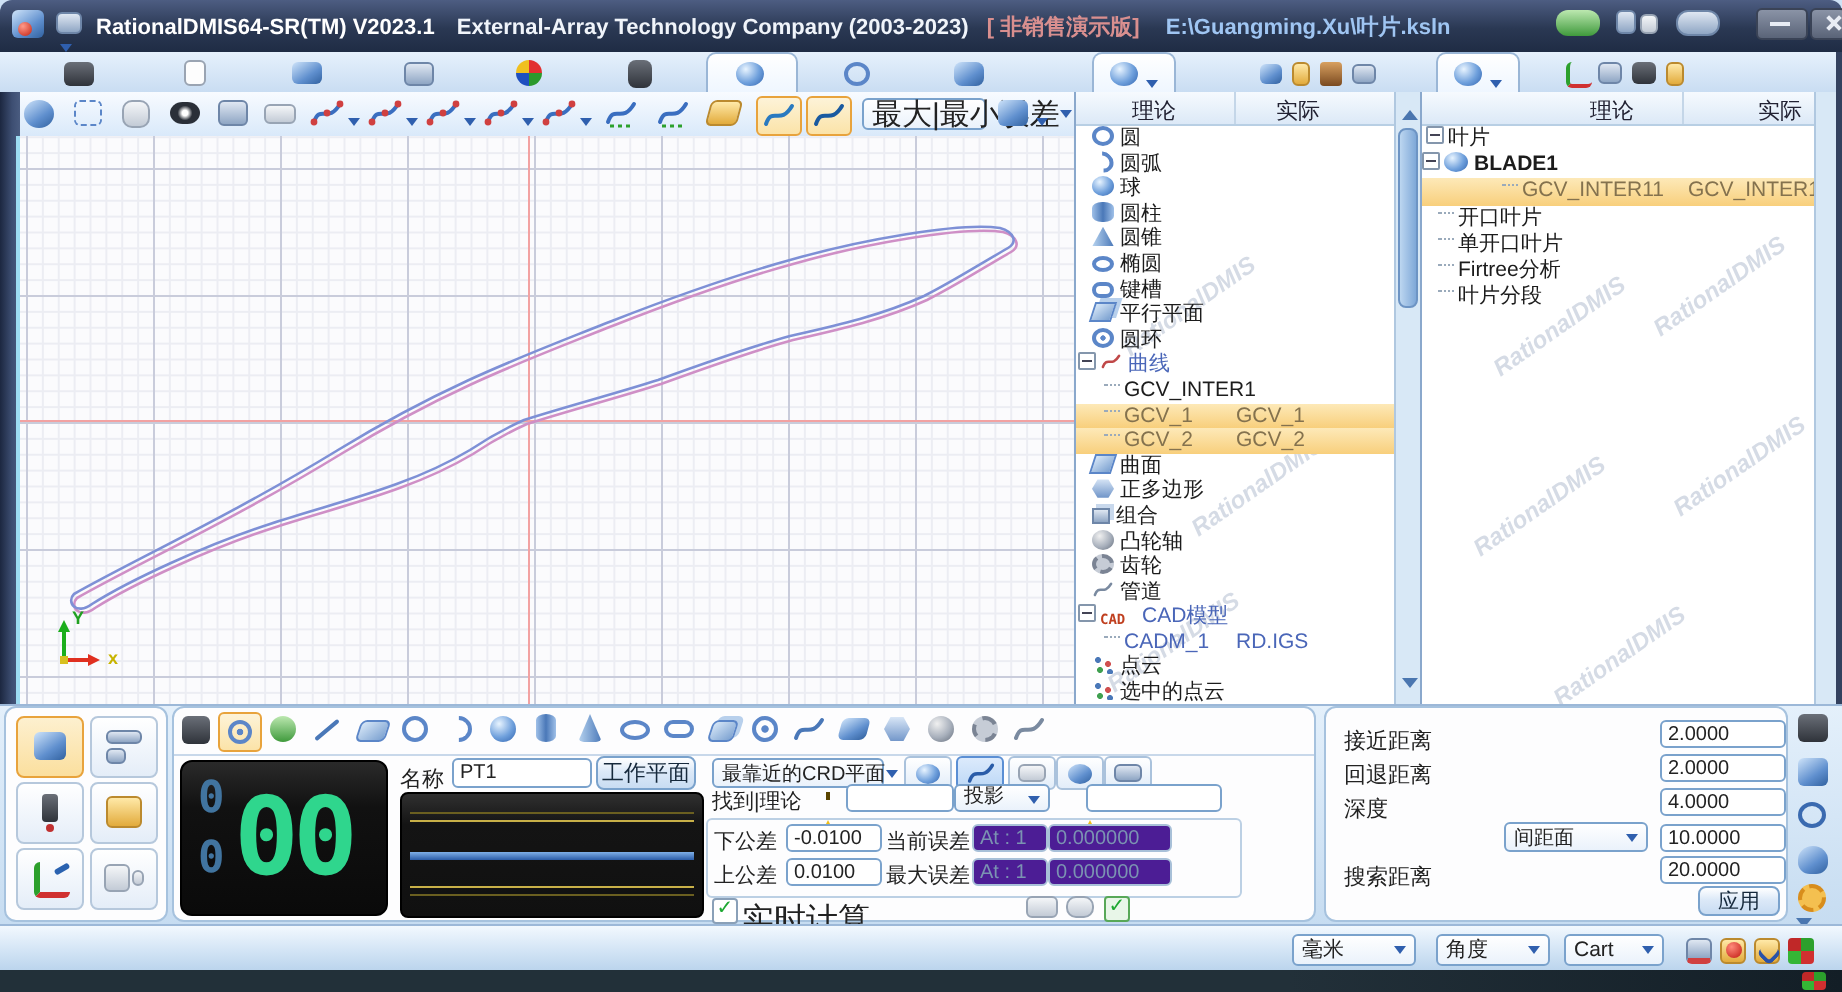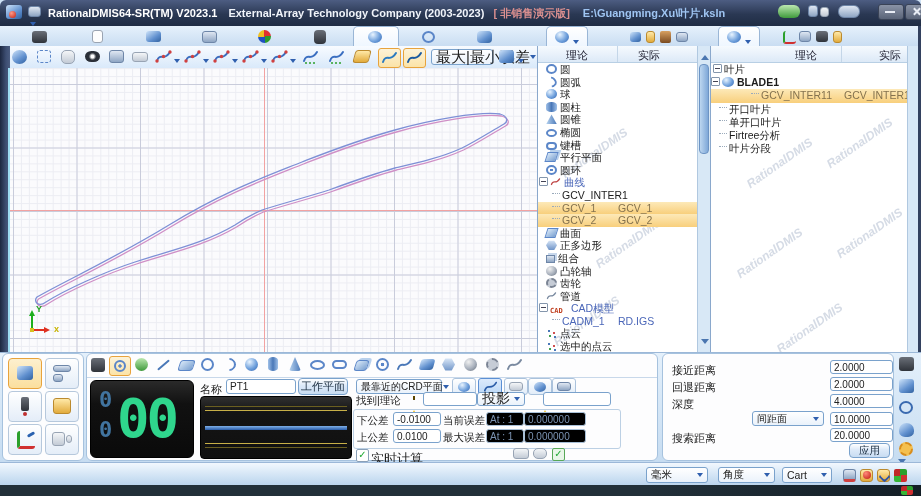--- a/index.html
+++ b/index.html
@@ -79,21 +79,21 @@
   .rightframe{left:918px;top:26px;width:3px;height:460px;background:#33415f;}
   .cross-h{background:#f2a2a2;height:1px;}
   .cross-v{background:#f2a2a2;width:1px;}
   
   .bpanel{left:0;top:352px;width:921px;height:110px;background:linear-gradient(#e4f0fb,#c6dcf1);border-top:1px solid #9cb8d8;}
   .gbox{position:absolute;background:#fdfdfe;border:1px solid #a6c2de;border-radius:6px;box-sizing:border-box;}
   .modebtn{position:absolute;width:34px;height:31px;border:1px solid #b6c8dc;border-radius:4px;background:linear-gradient(#ffffff,#e4edf8);box-sizing:border-box;}
   .modeact{border:1px solid #e8a33c;background:linear-gradient(#fdf0cf,#fbdf9e);}
   .lbl{position:absolute;font-size:11px;color:#222;white-space:nowrap;}
   .inp{position:absolute;border:1px solid #7aa2cc;border-radius:3px;background:#fff;font-size:10px;padding:0 3px;color:#222;font-family:"Liberation Sans",sans-serif;box-sizing:content-box;}
-  .dis{background:#000000;color:#7b93b2;border-color:#a8c0d8;}
+  .dis{background:#4c1d95;color:#7b93b2;border-color:#a8c0d8;}
   .dd{position:absolute;border:1px solid #7aa2cc;border-radius:3px;background:linear-gradient(#ffffff,#eaf2fb);display:flex;align-items:center;font-size:10.5px;padding:0 4px;color:#222;box-sizing:border-box;white-space:nowrap;}
   .dd .sp{flex:1;}
   .btn{position:absolute;border:1px solid #7aa2cc;border-radius:4px;background:linear-gradient(#ffffff,#dce9f8 45%,#c8dcf2);font-size:11px;display:flex;align-items:center;justify-content:center;color:#16293c;box-sizing:border-box;}
   .counter{left:90px;top:380px;width:102px;height:76px;background:linear-gradient(#2a2a2a,#111 30%,#0a0a0a);border-radius:6px;border:1px solid #000;}
   .cbig{position:absolute;left:26px;top:6px;font:bold 54px "DejaVu Sans Mono",monospace;color:#2fd68d;letter-spacing:-3px;}
   .csm{position:absolute;left:8px;font:bold 22px "DejaVu Sans Mono",monospace;color:#41749f;}
   .graphbox{left:200px;top:396px;width:150px;height:61px;background:linear-gradient(#303030,#141414 25%,#101010);border-radius:4px;border:1px solid #000;overflow:hidden;}
   .gline{position:absolute;left:4px;right:4px;height:1px;}
   .tabbtn{position:absolute;width:24px;height:17px;border:1px solid #aac2dc;border-radius:3px;background:linear-gradient(#ffffff,#e2edf9);box-sizing:border-box;}
   .tabbtn.on{border-color:#5b8fd4;background:linear-gradient(#dceafc,#bcd8f6);}
@@ -425,21 +425,21 @@
     <div class="gline" style="top:13px;background:#c8b048;"></div>
     <div class="gline" style="top:29px;height:4px;background:linear-gradient(#7fb0e8,#2a5ca8);"></div>
     <div class="gline" style="top:46px;background:#c8b048;"></div>
     <div class="gline" style="top:50px;background:#6a5f20;"></div>
   </div>
 
   
   <span class="lbl" style="left:356px;top:394px;font-size:10.5px;">找到|理论</span>
   <span class="a warn" style="left:409px;top:393px;"></span>
   <input class="inp" style="left: 423px; top: 392px; width: 46px; height: 12px;" value="">
-  <div class="dd" style="left:477px;top:392px;width:48px;height:14px;font-size:14px;">
+  <div class="dd" style="left:477px;top:392px;width:48px;height:14px;font-size:10px;align-items:flex-end;">
     <span class="sp">投影</span>
     <span class="dd-ar"></span>
   </div>
   <span class="a warn" style="left:530px;top:393px;"></span>
   <input class="inp" style="left: 543px; top: 392px; width: 60px; height: 12px;" value="">
 
   
   <div class="a" style="left:353px;top:409px;width:266px;height:38px;border:1px solid #bcd0e4;border-radius:3px;"></div>
   <span class="lbl" style="left:357px;top:414px;font-size:10.5px;">下公差</span>
   <input class="inp" style="left: 393px; top: 412px; width: 40px; height: 12px;" value="-0.0100">
@@ -447,21 +447,21 @@
   <input class="inp dis" style="left: 486px; top: 412px; width: 30px; height: 12px;" value="At : 1">
   <input class="inp dis" style="left: 524px; top: 412px; width: 54px; height: 12px;" value="0.000000">
   <span class="lbl" style="left:357px;top:431px;font-size:10.5px;">上公差</span>
   <input class="inp" style="left: 393px; top: 429px; width: 40px; height: 12px;" value="0.0100">
   <span class="lbl" style="left:443px;top:431px;font-size:10.5px;">最大误差</span>
   <input class="inp dis" style="left: 486px; top: 429px; width: 30px; height: 12px;" value="At : 1">
   <input class="inp dis" style="left: 524px; top: 429px; width: 54px; height: 12px;" value="0.000000">
 
   
   <span class="cb" style="left:356px;top:449px;">✓</span>
-  <span class="lbl" style="left:371px;top:450px;font-size:13px;font-family:Liberation Mono, monospace;">实时计算</span>
+  <span class="lbl" style="left:371px;top:450px;font-size:16px;font-family:Liberation Mono, monospace;">实时计算</span>
   <span class="ic g-gray" style="left:513px;top:448px;width:16px;height:11px;"></span>
   <span class="ic g-gray" style="left:533px;top:448px;width:14px;height:11px;border-radius:5px;"></span>
   <span class="cb" style="left:552px;top:448px;background:#e8f6e8;border-color:#58a858;">✓</span>
 
   
   <div class="a gbox" style="left:662px;top:353px;width:232px;height:108px;"></div>
   <span class="lbl" style="left:672px;top:363px;">接近距离</span>
   <input class="inp" style="left: 830px; top: 360px; width: 55px; height: 12px;" value="2.0000">
   <span class="lbl" style="left:672px;top:380px;">回退距离</span>
   <input class="inp" style="left: 830px; top: 377px; width: 55px; height: 12px;" value="2.0000">

